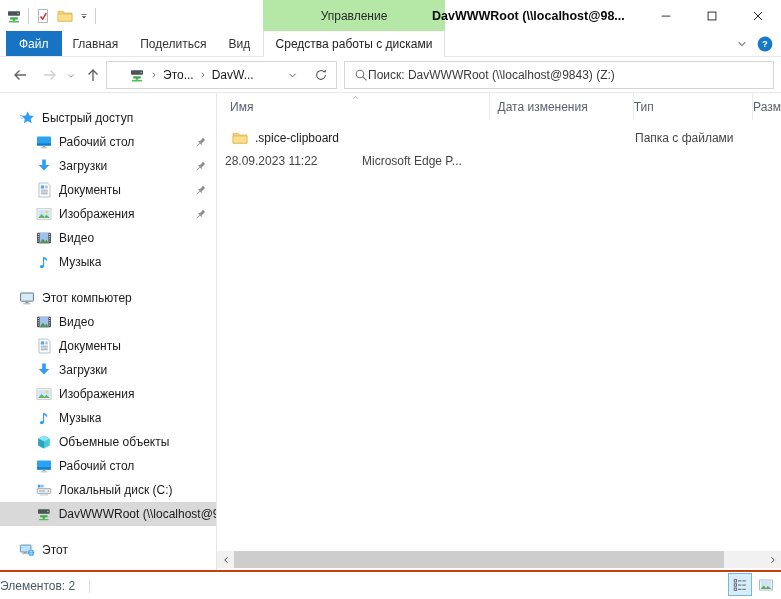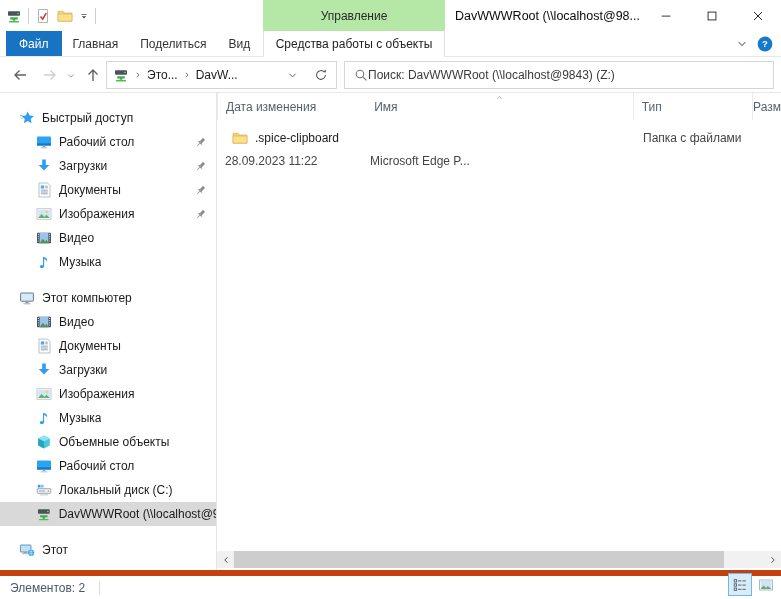--- a/index.html
+++ b/index.html
@@ -10,40 +10,40 @@
   .i14 { width:14px; height:14px; }
   .i13 { width:13px; height:13px; }
   .i10 { width:10px; height:10px; }
   .window { position:relative; width:781px; height:599px; background:#0ea5e9; overflow:hidden; }
 
   
   .titlebar { position:absolute; top:0; left:0; width:100%; height:31px; background:#fff; }
   .qat { position:absolute; left:6px; top:0; height:31px; display:flex; align-items:center; gap:6px; }
   .qat-sep { width:1px; height:16px; background:#cfcfcf; }
   .contextual-group { position:absolute; left:263px; top:0; width:182px; height:31px; background:#b5e8a6; display:flex; align-items:center; justify-content:center; color:#2a2a2a; }
-  .window-title { position:absolute; left:455px; top:0; height:31px; display:flex; align-items:center; font-size:12.5px; color:#0a0a0a; white-space:nowrap; }
+  .window-title { position:absolute; left:432px; top:0; height:31px; display:flex; align-items:center; font-size:12.5px; color:#0a0a0a; white-space:nowrap;font-weight:bold; }
   .win-controls { position:absolute; right:0; top:0; height:31px; display:flex; }
   .win-btn { width:46px; height:31px; display:flex; align-items:center; justify-content:center; color:#1a1a1a; }
 
   
   .tabsrow { position:absolute; top:31px; left:0; width:100%; height:26px; background:#fff; border-bottom:1px solid #e4e9ee; display:flex; align-items:stretch; }
   .file-tab { margin-left:6px; padding:0 13px; background:#1873c2; color:#fff; display:flex; align-items:center; }
   .tab { padding:0 11px; color:#333; display:flex; align-items:center; }
   .drive-tools-tab { position:absolute; left:263px; top:0; width:182px; height:26px; background:#fff; border-left:1px solid #e2e2e2; border-right:1px solid #e2e2e2; display:flex; align-items:center; justify-content:center; color:#222; }
   .ribbon-right { position:absolute; right:8px; top:0; height:26px; display:flex; align-items:center; gap:9px; }
   .collapse-chev { width:12px; height:12px; color:#777; }
 
   
   .addressrow { position:absolute; top:57px; left:0; width:100%; height:36px; background:#fff; border-bottom:1px solid #e8e8e8; }
   .navbtn { position:absolute; top:10px; width:16px; height:16px; }
   .nav-back { left:12px; color:#5f6368; }
   .nav-fwd { left:42px; color:#ccd0d4; }
   .nav-chev { left:66px; top:14px; width:10px; height:10px; color:#8a8e92; }
   .nav-up { left:85px; color:#5f6368; }
-  .breadcrumb-box { position:absolute; left:106px; top:4px; width:200px; height:28px; border:1px solid #d6d6d6; background:#fff; display:flex; align-items:center; padding-left:6px; gap:5px; }
+  .breadcrumb-box { position:absolute; left:106px; top:4px; width:200px; height:28px; border:1px solid #d6d6d6; background:#fff; display:flex; align-items:center; padding-left:22px; gap:5px; }
   .crumb { color:#1a1a1a; white-space:nowrap; }
   .crumb-chev { width:8px; height:8px; color:#555; }
   .bc-dropdown { margin-left:auto; margin-right:7px; width:11px; height:11px; color:#555; }
   .refresh-box { position:absolute; left:305px; top:4px; width:32px; height:28px; border:1px solid #d6d6d6; border-left:none; background:#fff; display:flex; align-items:center; justify-content:center; color:#5a5a5a; }
   .search-box { position:absolute; left:344px; top:4px; width:430px; height:28px; border:1px solid #d6d6d6; background:#fff; display:flex; align-items:center; padding:0 9px; }
   .search-glyph { width:14px; height:14px; color:#6b6f73; flex:none; }
   .search-box input { border:none; outline:none; flex:1; font-family:"Liberation Sans",sans-serif; font-size:12px; color:#222; background:transparent; }
   .search-box input::placeholder { color:#3a3a3a; opacity:1; }
 
   
@@ -55,39 +55,39 @@
   .side-label { color:#1a1a1a; white-space:nowrap; overflow:hidden; }
   .pin-icon { margin-left:auto; margin-right:9px; color:#8c8c8c; flex:none; }
   .main-divider { position:absolute; left:216px; top:93px; width:1px; height:477px; background:#e5e5e5; }
 
   
   .filearea { position:absolute; left:217px; top:93px; width:564px; height:477px; background:#fff; }
   .header-row { display:flex; height:27px; color:#56626f; }
   .hcell { height:100%; display:flex; align-items:center; }
   .col-name { width:273px; padding-left:13px; position:relative; }
   .col-date { width:145px; padding-left:8px; }
-  .col-type { width:120px; padding-left:8px; }
+  .col-type { width:120px; }
   .col-size { flex:1; }
   .hcell.col-date, .hcell.col-type, .hcell.col-size { border-left:1px solid #ebebeb; }
   .sort-caret { position:absolute; top:1px; left:133px; width:11px; height:7px; color:#8a8a8a; }
   .rows { margin-top:6px; }
   .file-row { display:flex; height:23px; align-items:center; }
   .fcell { display:flex; align-items:center; height:100%; }
   .fcell.col-name { padding-left:15px; gap:7px; }
   .fname { color:#1b1b1b; white-space:nowrap; }
   .fcell.col-date, .fcell.col-type, .fcell.col-size { color:#454545; border-left:none; }
 
   
   .hscroll { position:absolute; left:0; bottom:2px; width:100%; height:17px; display:flex; }
   .scroll-arrow { width:17px; height:17px; background:#f1f1f1; display:flex; align-items:center; justify-content:center; color:#4d4d4d; flex:none; }
   .scroll-thumb { width:490px; background:#cdcdcd; }
   .scroll-track { flex:1; background:#f1f1f1; }
 
   
-  .statusbar { position:absolute; left:0; bottom:0; width:100%; height:29px; background:#fff; border-top:6px solid #c2410c; display:flex; align-items:center; padding-left:10px; }
+  .statusbar { position:absolute; left:0; bottom:0; width:100%; height:29px; background:#fff; border-top:2px solid #c2410c; display:flex; align-items:center; }
   .status-text { color:#49596a; }
   .status-sep { width:1px; height:14px; background:#dcdcdc; margin-left:14px; }
   .view-btns { position:absolute; right:3px; bottom:3px; display:flex; gap:2px; }
   .view-btn { width:24px; height:23px; display:flex; align-items:center; justify-content:center; border:1px solid transparent; }
   .view-btn.selected { background:#d9ecf9; border-color:#70b8e8; }
 </style>
 </head>
 <body>
 
 <svg width="0" height="0" style="position:absolute" aria-hidden="true">
@@ -292,21 +292,21 @@
           </svg>
         </div>
     </div>
   </div>
 
   <div class="tabsrow">
     <div class="file-tab">Файл</div>
     <div class="tab">Главная</div>
     <div class="tab">Поделиться</div>
     <div class="tab">Вид</div>
-    <div class="drive-tools-tab">Средства работы с объекты</div>
+    <div class="drive-tools-tab">Средства работы с дисками</div>
     <div class="ribbon-right">
       <svg class="collapse-chev">
           <use href="#sym-chevron-down"></use>
         </svg>
       <svg class="i16">
           <use href="#sym-help"></use>
         </svg>
     </div>
   </div>
 
@@ -509,28 +509,28 @@
           </svg>
       <span class="side-label">Этот</span>
     </div>
     <div class="side-items"></div>
   </div>
 </div>
   <div class="main-divider"></div>
 
   <div class="filearea">
     <div class="header-row">
-      <div class="hcell col-date">
-        <span>Дата изменения</span>
-      </div>
       <div class="hcell col-name">
         <svg class="sort-caret">
             <use href="#sym-chevron-up"></use>
           </svg>
         <span>Имя</span>
+      </div>
+      <div class="hcell col-date">
+        <span>Дата изменения</span>
       </div>
       <div class="hcell col-type">
         <span>Тип</span>
       </div>
       <div class="hcell col-size">
         <span>Разм</span>
       </div>
     </div>
     <div class="rows" id="rows">
   <div class="file-row">

